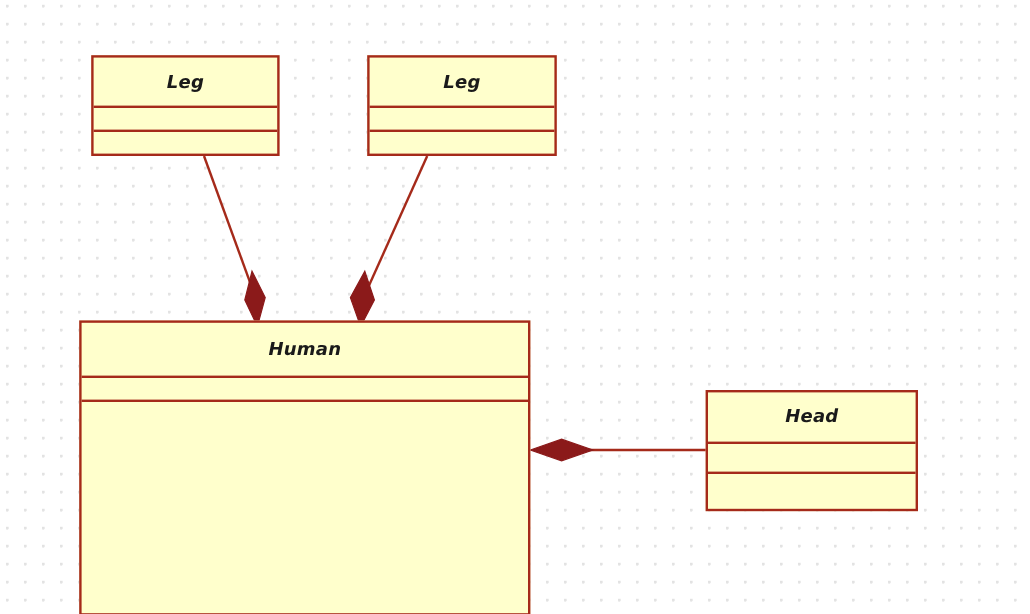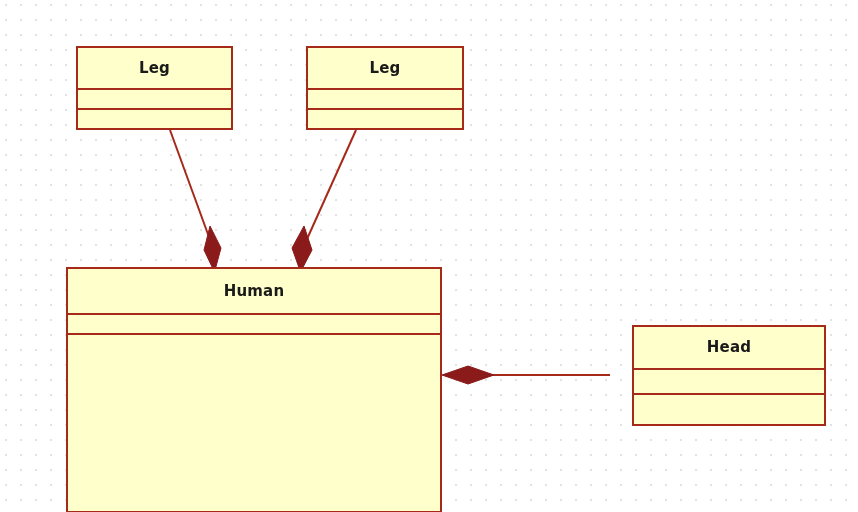--- a/index.html
+++ b/index.html
@@ -37,20 +37,21 @@
   }
 
   .uml-class {
     position: absolute;
     box-sizing: border-box;
     background: #ffffcc;
     border: 2px solid #a52a1a;
     display: flex;
     flex-direction: column;
     z-index: 3;
+    font-style: italic;
   }
 
   .uml-name-compartment {
     box-sizing: border-box;
     display: flex;
     align-items: center;
     justify-content: center;
     border-bottom: 2px solid #a52a1a;
     color: #1a1a1a;
     font-weight: bold;
@@ -111,21 +112,21 @@
   </div>
 
   <div class="uml-class" style="left:66px; top:267px; width:376px; height:246px;">
     <div class="uml-name-compartment" style="height:46px;">
       <span>Human</span>
     </div>
     <div class="uml-attr-compartment" style="height:20px;"></div>
     <div class="uml-op-compartment"></div>
   </div>
 
-  <div class="uml-class" style="left:632px; top:325px; width:194px; height:101px;">
+  <div class="uml-class" style="left:588px; top:325px; width:177px; height:101px;">
     <div class="uml-name-compartment" style="height:43px;">
       <span>Head</span>
     </div>
     <div class="uml-attr-compartment" style="height:25px;"></div>
     <div class="uml-op-compartment"></div>
   </div>
 
 </div>
 
 </body></html>

